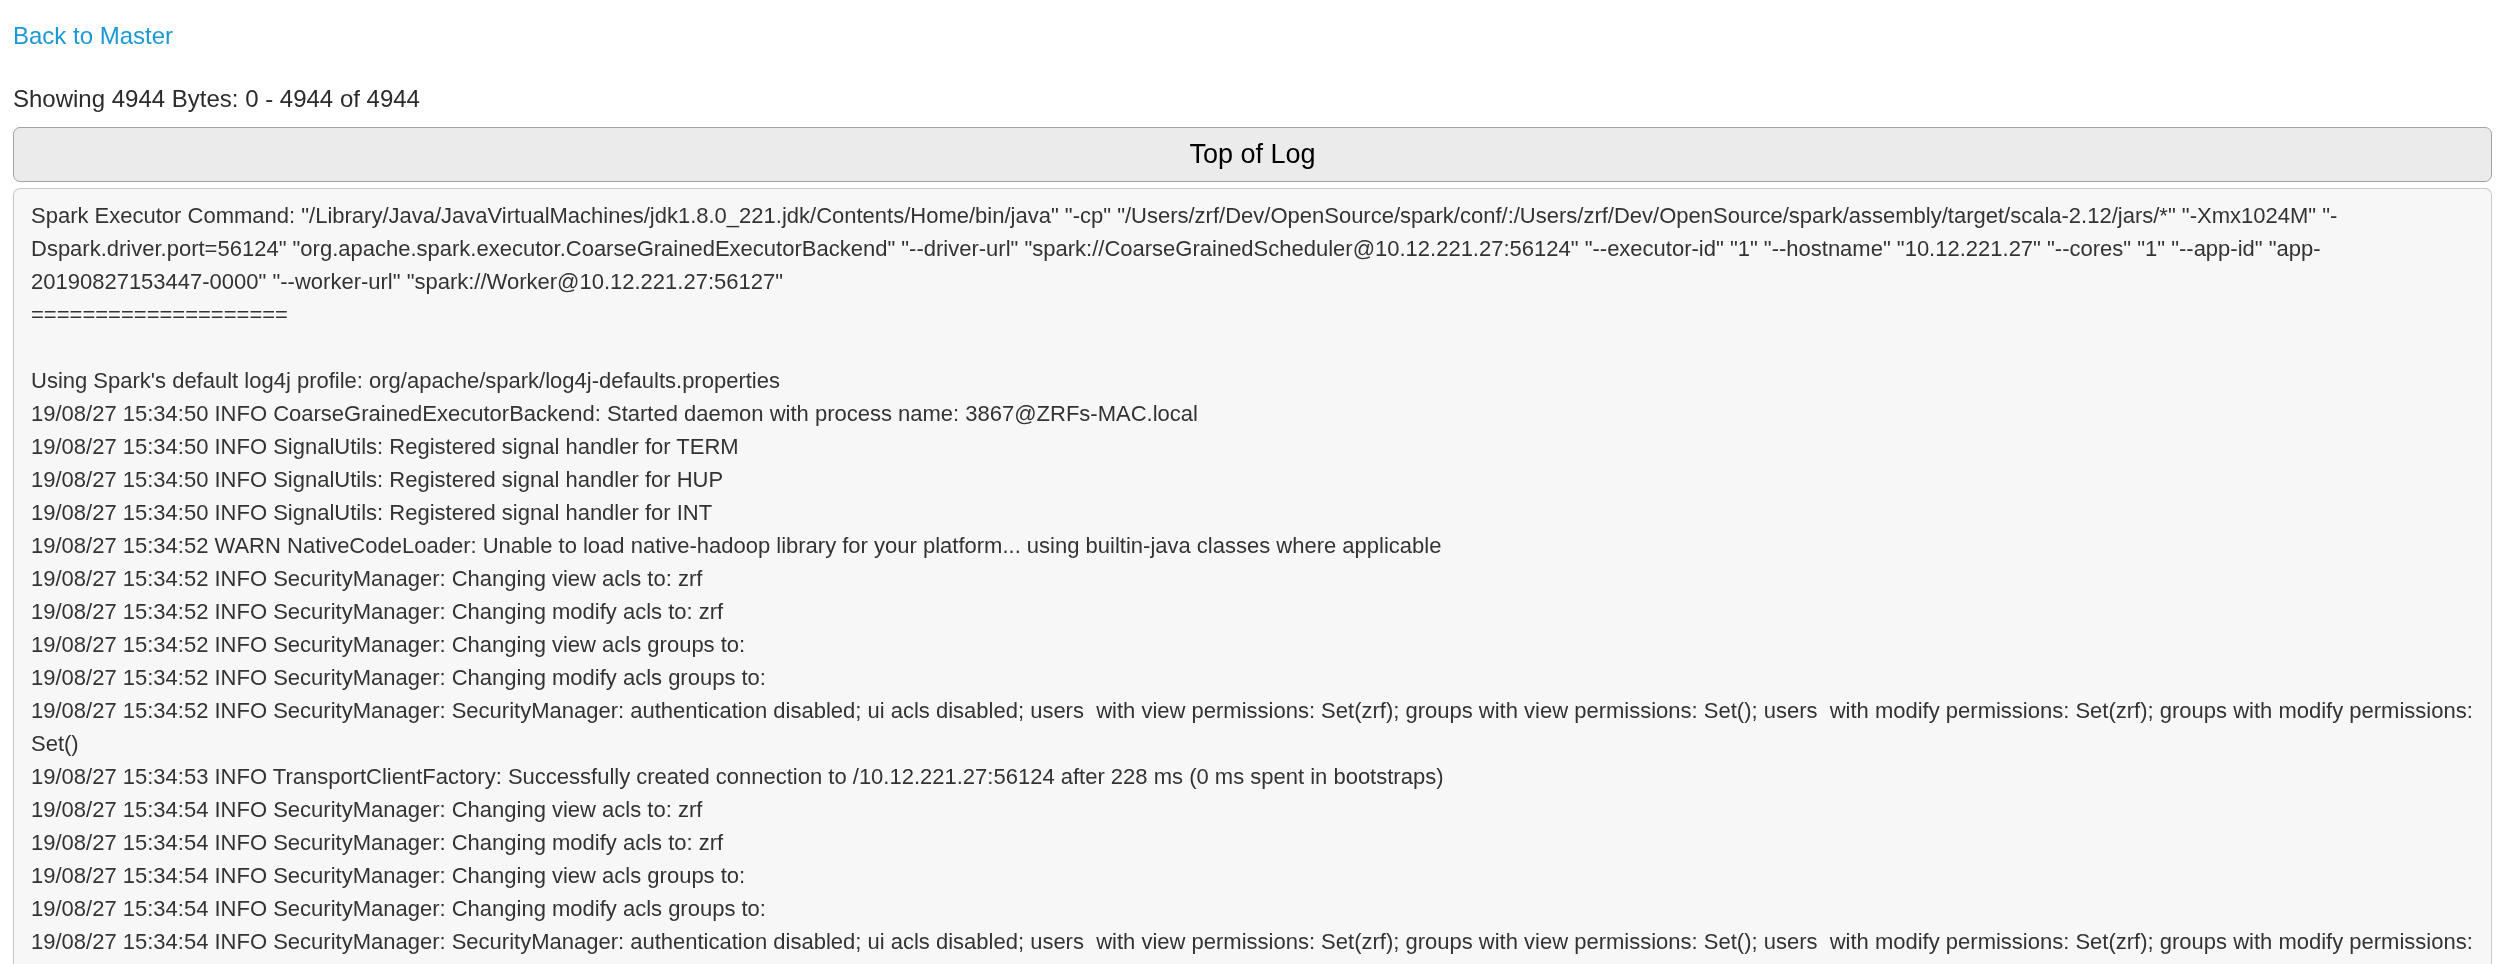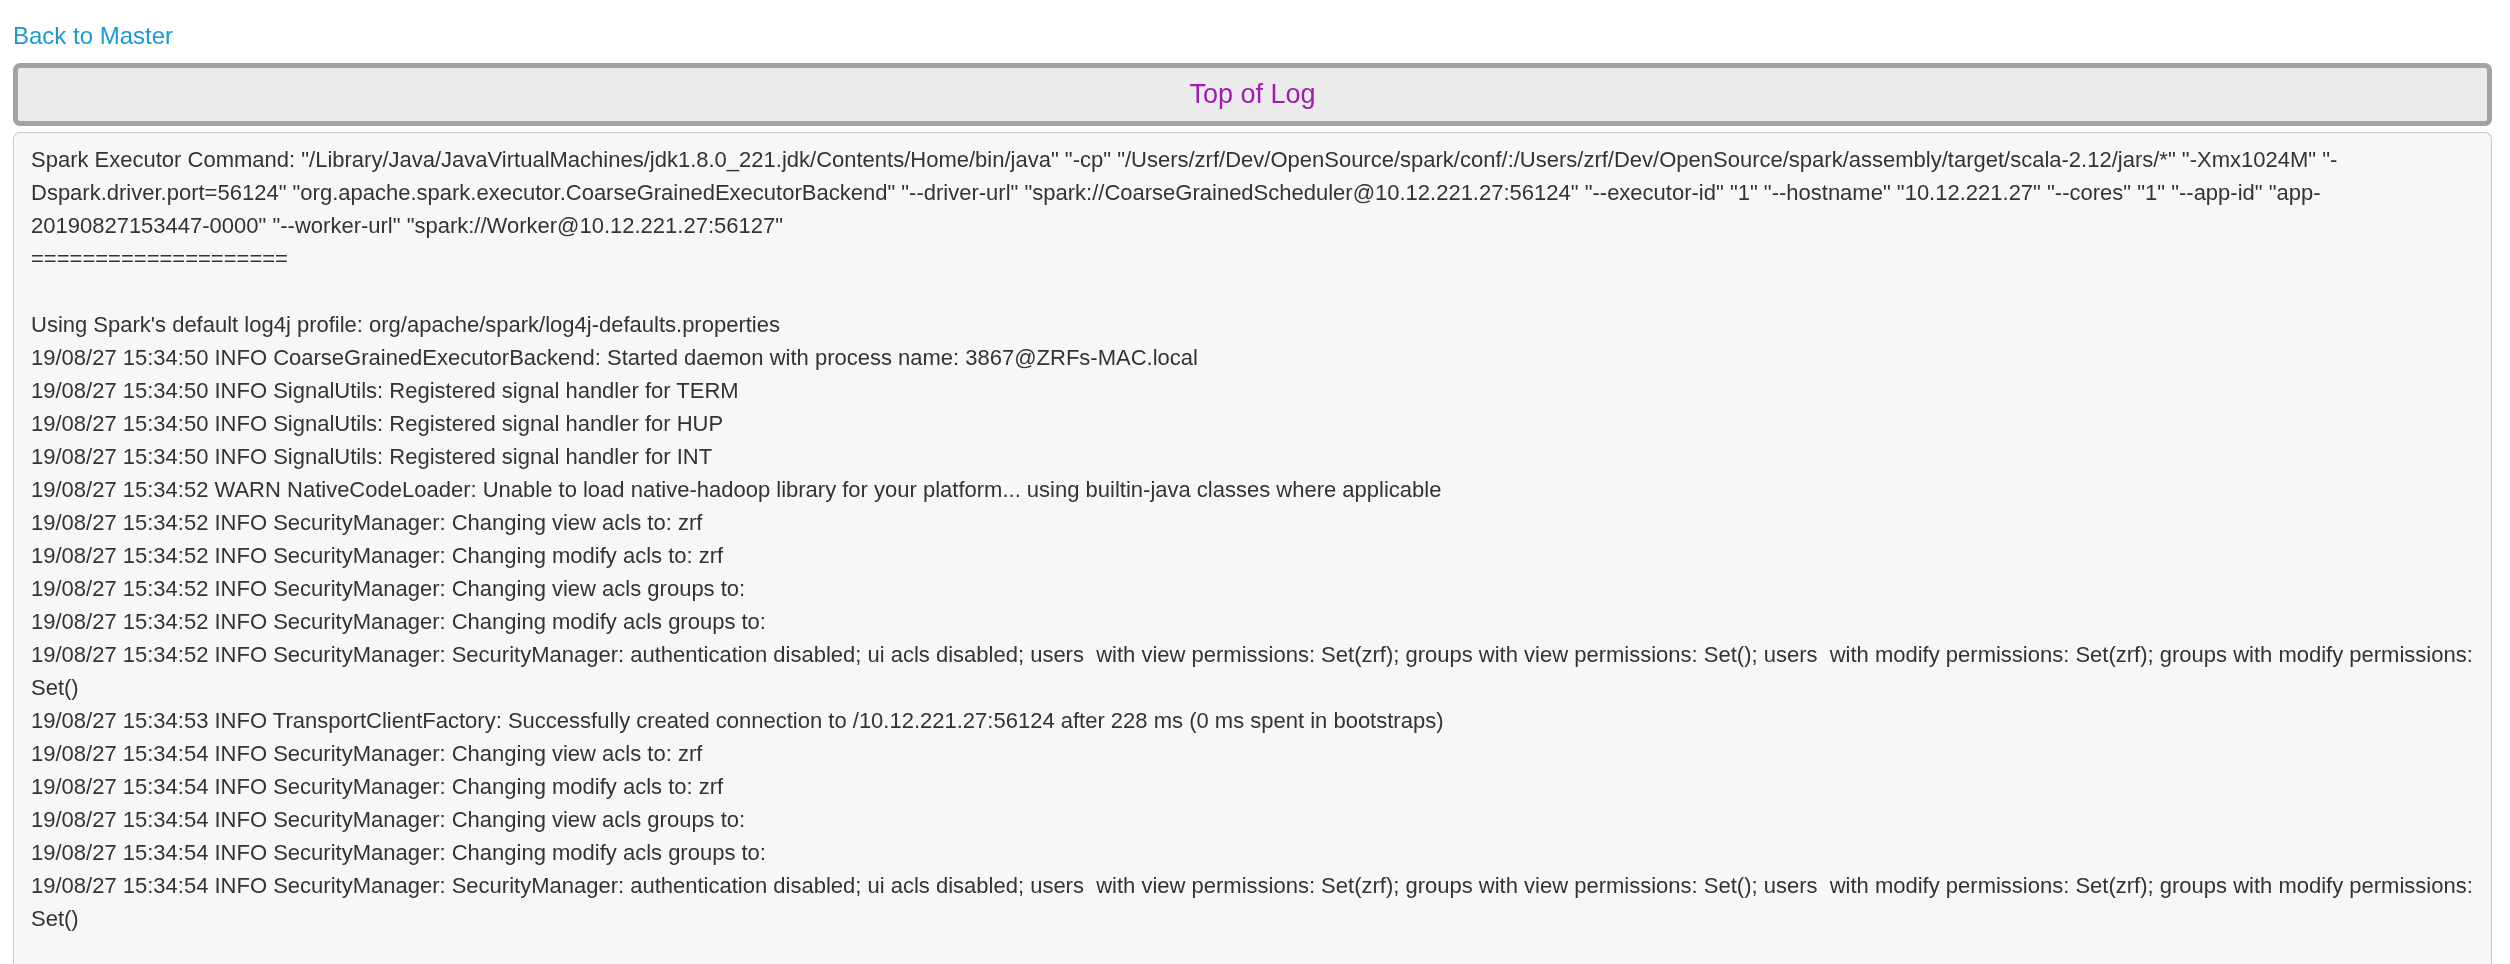--- a/index.html
+++ b/index.html
@@ -28,23 +28,23 @@
     font-size: 24px;
     line-height: 30px;
     color: #2b2b2b;
   }
   .log-header {
     margin-top: 13px;
     height: 53px;
     line-height: 53px;
     text-align: center;
     font-size: 27px;
-    color: #a21caf;
+    color: #000000;
     background: #ebebeb;
-    border: 5px solid #a3a3a3;
+    border: 1px solid #a3a3a3;
     border-radius: 7px;
   }
   .log-box {
     margin-top: 6px;
     background: #f7f7f7;
     border: 1px solid #c8c8c8;
     border-radius: 7px 7px 0 0;
     border-bottom: none;
     padding: 10px 18px 0 17px;
     height: 840px;
@@ -60,20 +60,21 @@
     word-break: break-word;
   }
 </style>
 </head>
 <body>
 
 <div class="page">
 
   <a class="back-link">Back to Master</a>
 
+  <p class="byte-range">Showing 4944 Bytes: 0 - 4944 of 4944</p>
 
   <div class="log-header">Top of Log</div>
 
   <div class="log-box">
     <pre class="log-text">Spark Executor Command: "/Library/Java/JavaVirtualMachines/jdk1.8.0_221.jdk/Contents/Home/bin/java" "-cp" "/Users/zrf/Dev/OpenSource/spark/conf/:/Users/zrf/Dev/OpenSource/spark/assembly/target/scala-2.12/jars/*" "-Xmx1024M" "-Dspark.driver.port=56124" "org.apache.spark.executor.CoarseGrainedExecutorBackend" "--driver-url" "spark://CoarseGrainedScheduler@10.12.221.27:56124" "--executor-id" "1" "--hostname" "10.12.221.27" "--cores" "1" "--app-id" "app-20190827153447-0000" "--worker-url" "spark://Worker@10.12.221.27:56127"
 ====================
 
 Using Spark's default log4j profile: org/apache/spark/log4j-defaults.properties
 19/08/27 15:34:50 INFO CoarseGrainedExecutorBackend: Started daemon with process name: 3867@ZRFs-MAC.local
 19/08/27 15:34:50 INFO SignalUtils: Registered signal handler for TERM

